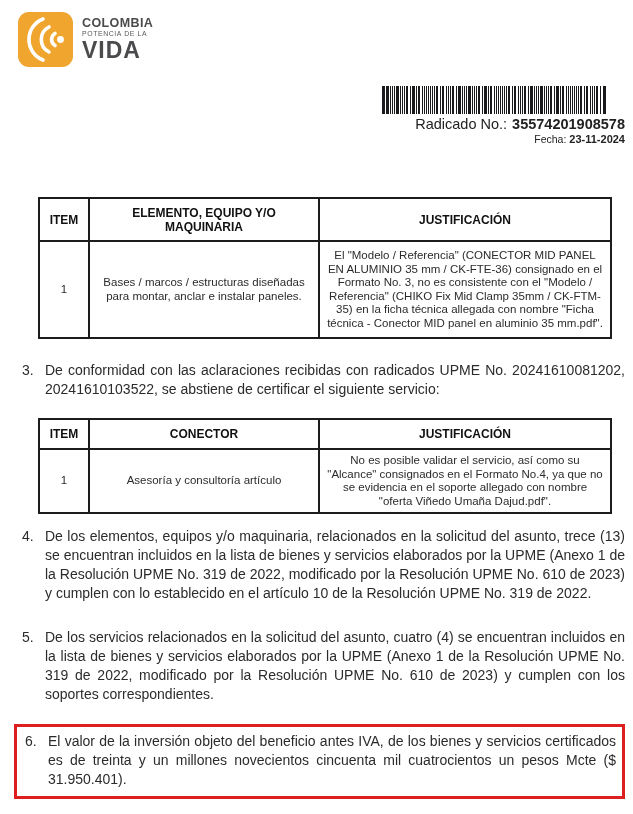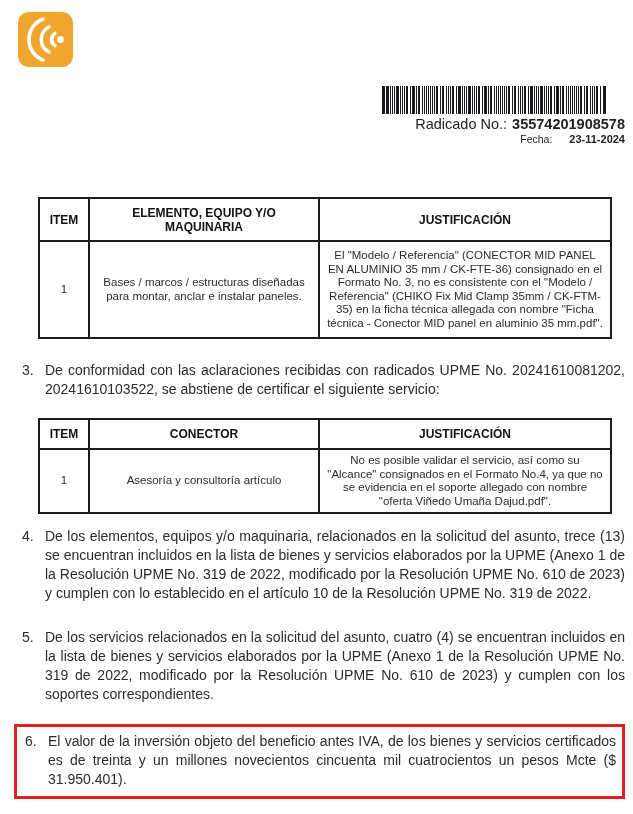--- a/index.html
+++ b/index.html
@@ -59,21 +59,21 @@
     background: #ffffff;
     display: flex;
     align-items: stretch;
     overflow: hidden;
   }
   .barcode .bar { height: 100%; flex: 0 0 auto; }
   .radicado-line { font-size: 14.5px; margin-top: 2px; color: #222; }
   .radicado-line .lbl { margin-right: 5px; }
   .radicado-line .val { font-weight: bold; }
   .fecha-line { font-size: 10.5px; margin-top: 1px; color: #222; }
-  .fecha-line .lbl { margin-right: 17px; }
+  .fecha-line .lbl { margin-right: 3px; }
   .fecha-line .val { font-weight: bold; font-size: 11px; }
 
   
   .main {
     position: absolute;
     top: 197px; left: 22px;
     width: 603px;
   }
 
   table.doc-table {
@@ -132,20 +132,25 @@
   <div class="logo-colombia">
     <svg class="col-icon" viewBox="0 0 55 55">
       <rect x="0" y="0" width="55" height="55" rx="11" fill="#F0A52E"></rect>
       <g fill="none" stroke="#ffffff" stroke-width="3.6" stroke-linecap="round">
         <path d="M25 7 A 22 22 0 0 0 25 48"></path>
         <path d="M31 15 A 14 14 0 0 0 31 40"></path>
         <path d="M37 21.5 A 7 7 0 0 0 37 33.5"></path>
       </g>
       <circle cx="42.5" cy="27.5" r="3.4" fill="#ffffff"></circle>
     </svg>
+    <div class="col-text">
+      <span class="col-line1">COLOMBIA</span>
+      <span class="col-line2">POTENCIA DE LA</span>
+      <span class="col-line3">VIDA</span>
+    </div>
   </div>
 
 
   <div class="meta">
     <div class="barcode" id="barcode">
         <div class="bar" style="width: 3px; background: rgb(26, 26, 30);"></div>
         <div class="bar" style="width: 1px; background: transparent;"></div>
         <div class="bar" style="width: 3px; background: rgb(26, 26, 30);"></div>
         <div class="bar" style="width: 1px; background: transparent;"></div>
         <div class="bar" style="width: 1px; background: rgb(26, 26, 30);"></div>

